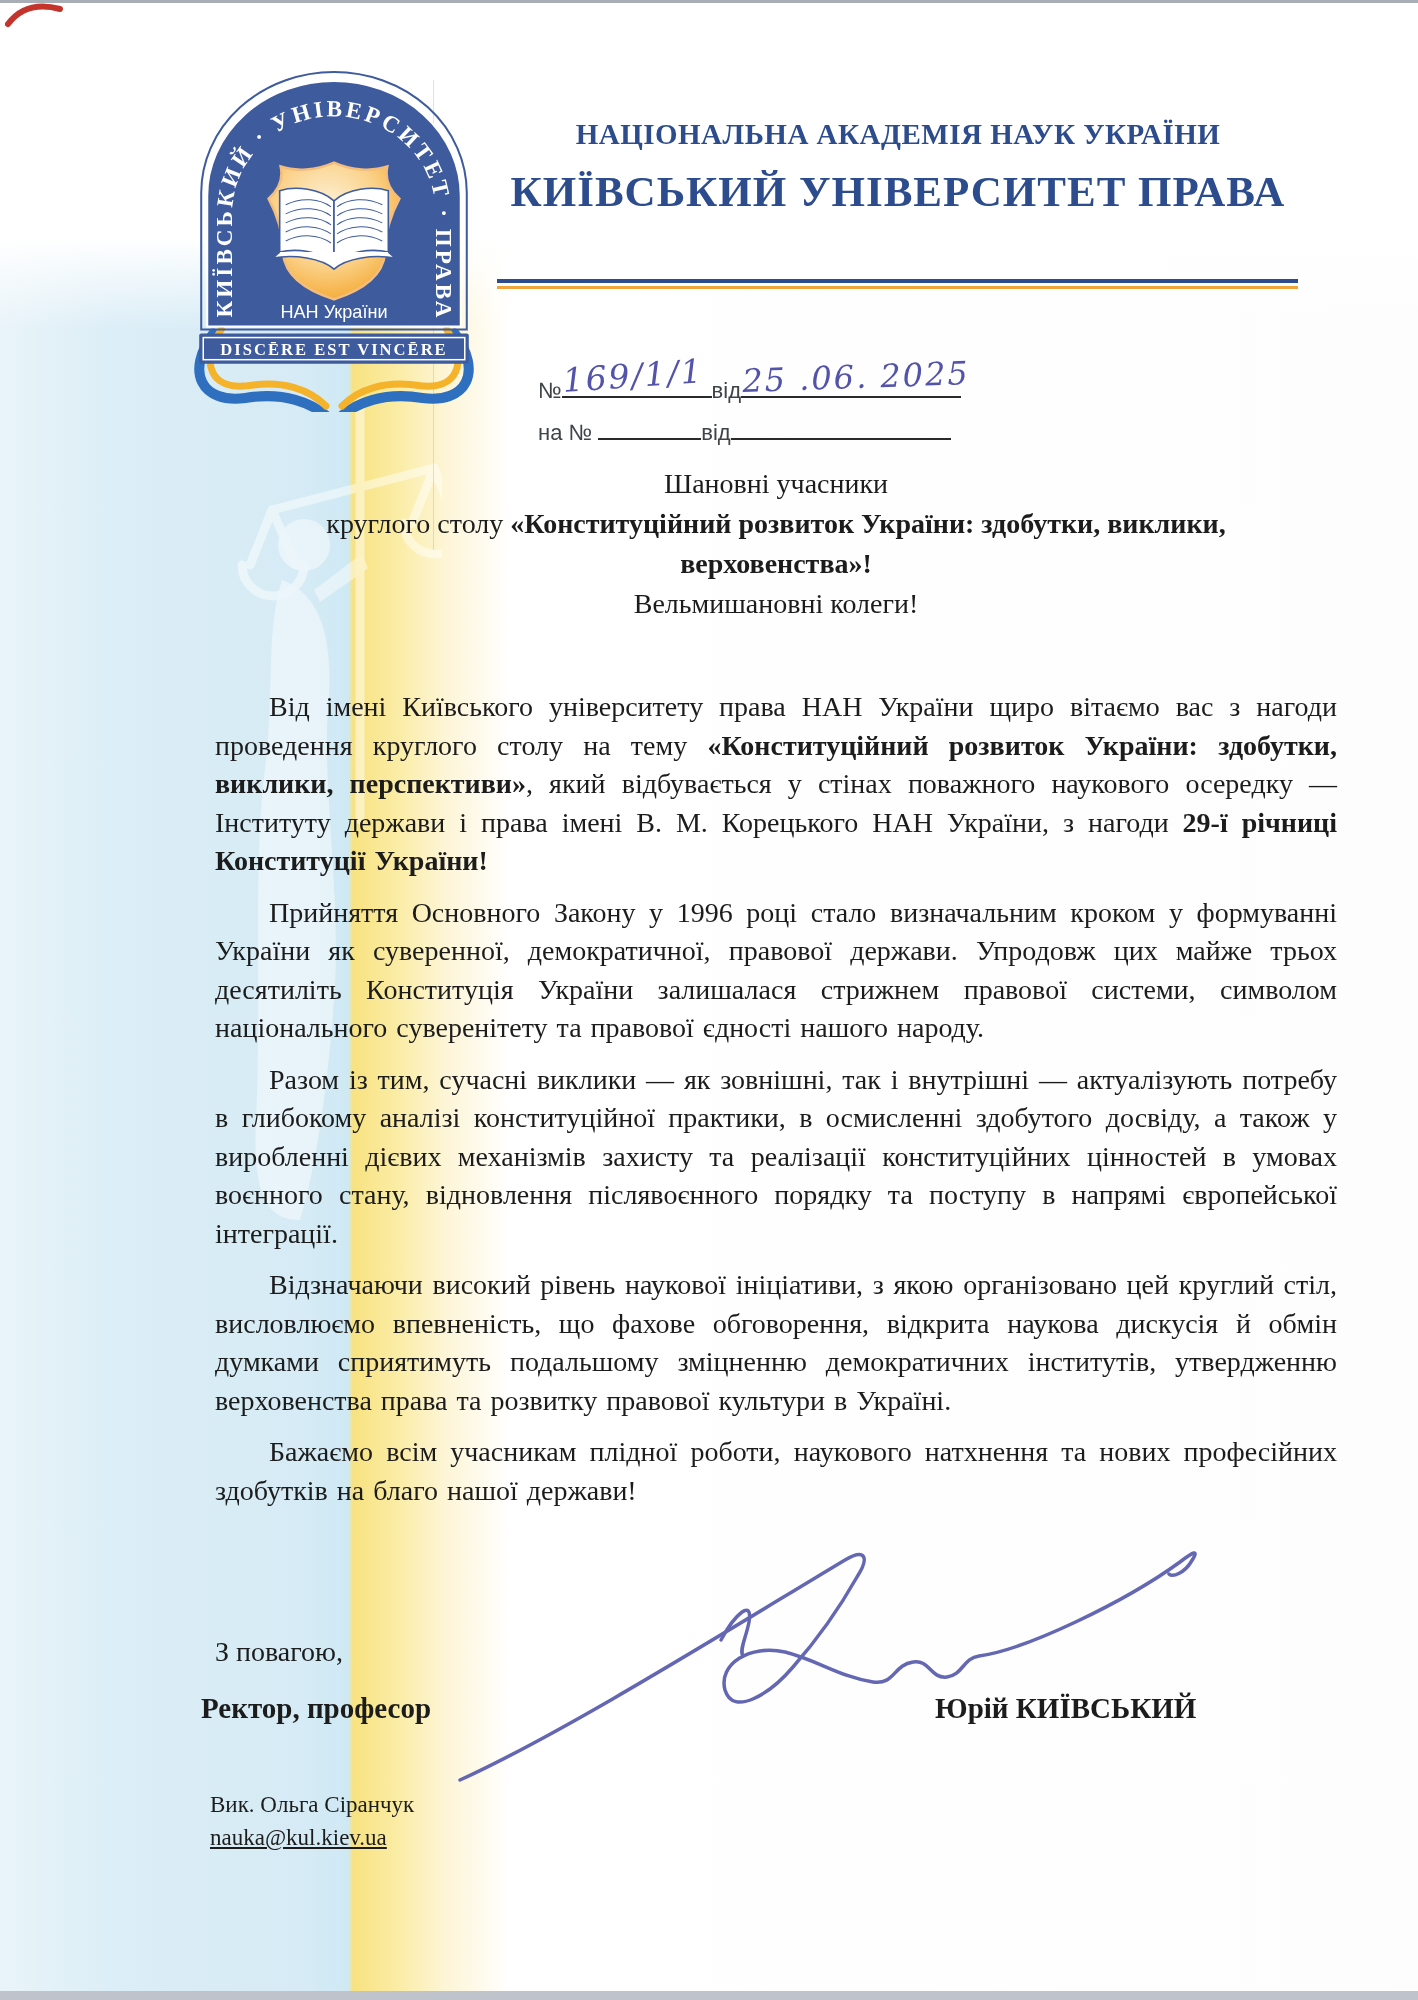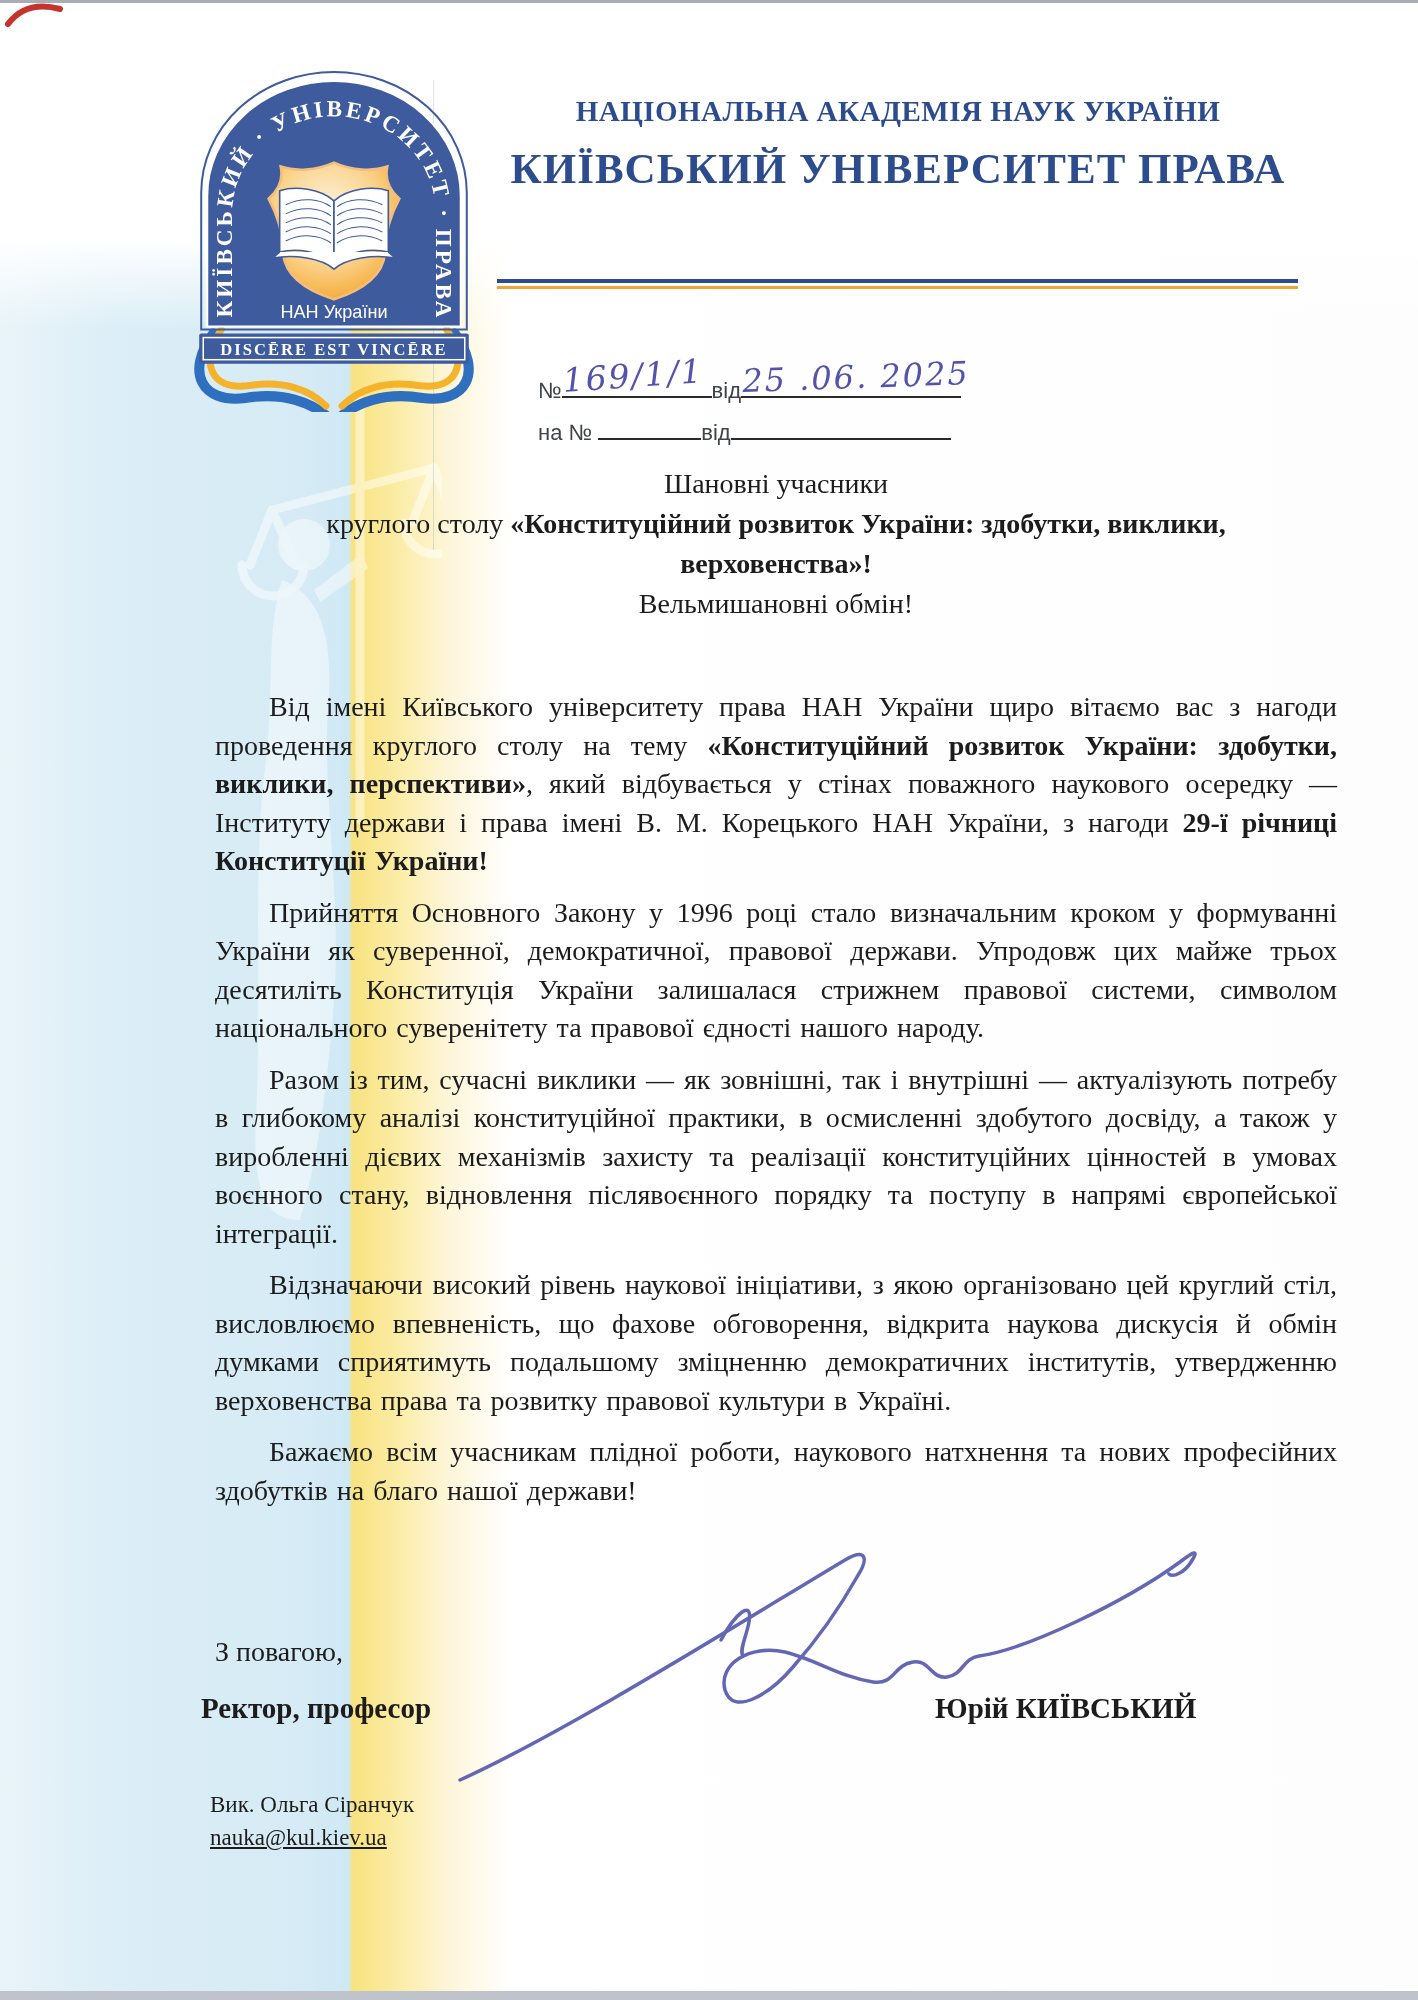--- a/index.html
+++ b/index.html
@@ -14,21 +14,21 @@
     background:linear-gradient(180deg,#ffffff 0%,#ffffff 72%,rgba(255,255,255,0) 100%);}
   .scan-top-edge{position:absolute;top:0;left:0;width:100%;height:3px;background:#a9adb5;z-index:6;}
   .scan-bottom-edge{position:absolute;bottom:0;left:0;width:100%;height:9px;background:#bfc4cc;z-index:6;}
   .fold-line{position:absolute;left:433px;top:80px;width:1px;height:470px;background:rgba(150,162,175,.30);z-index:2;}
   .red-mark{position:absolute;left:4px;top:0px;z-index:7;}
   .watermark{position:absolute;left:222px;top:340px;width:220px;height:910px;z-index:2;opacity:.55;}
   .content{position:absolute;inset:0;z-index:3;}
 
   
   .logo{position:absolute;left:183px;top:70px;width:302px;height:342px;}
-  .org-block{position:absolute;left:492px;top:95px;width:812px;text-align:center;}
+  .org-block{position:absolute;left:492px;top:118px;width:812px;text-align:center;}
   .org-academy{font-weight:bold;font-size:29px;color:#2c4c8d;letter-spacing:.5px;white-space:nowrap;}
   .org-university{font-weight:bold;font-size:43px;color:#2c4c8d;letter-spacing:1px;margin-top:16px;white-space:nowrap;}
   .org-contacts{margin-top:6px;font-family:"Liberation Sans",sans-serif;font-size:20.5px;line-height:24px;color:#3c64ae;}
   .rule{position:absolute;left:497px;top:279px;width:801px;}
   .rule-navy{height:4px;background:#2c4c8d;}
   .rule-orange{height:3px;background:#f0a43c;margin-top:3px;}
 
   
   .ref-block{position:absolute;left:538px;top:370px;width:470px;
     font-family:"Liberation Sans",sans-serif;font-size:22px;color:#3f4448;}
@@ -154,21 +154,21 @@
       </div>
       <div class="ref-row">
         <span class="ref-label">на №</span>&nbsp;<span class="slot slot-reply-no"></span><span class="ref-label">від</span><span class="slot slot-date"></span>
       </div>
     </div>
 
     <div class="salutation-block">
       <div>Шановні учасники</div>
       <div><span>круглого столу </span><span class="bold">«Конституційний розвиток України: здобутки, виклики,</span></div>
       <div class="bold">верховенства»!</div>
-      <div>Вельмишановні обмін!</div>
+      <div>Вельмишановні колеги!</div>
     </div>
 
     <div class="body-block">
       <p><span>Від імені Київського університету права НАН України щиро вітаємо вас з нагоди проведення круглого столу на тему </span><b>«Конституційний розвиток України: здобутки, виклики, перспективи»</b><span>, який відбувається у стінах поважного наукового осередку — Інституту держави і права імені В. М. Корецького НАН України, з нагоди </span><b>29-ї річниці Конституції України!</b></p>
       <p>Прийняття Основного Закону у 1996 році стало визначальним кроком у формуванні України як суверенної, демократичної, правової держави. Упродовж цих майже трьох десятиліть Конституція України залишалася стрижнем правової системи, символом національного суверенітету та правової єдності нашого народу.</p>
       <p>Разом із тим, сучасні виклики — як зовнішні, так і внутрішні — актуалізують потребу в глибокому аналізі конституційної практики, в осмисленні здобутого досвіду, а також у виробленні дієвих механізмів захисту та реалізації конституційних цінностей в умовах воєнного стану, відновлення післявоєнного порядку та поступу в напрямі європейської інтеграції.</p>
       <p>Відзначаючи високий рівень наукової ініціативи, з якою організовано цей круглий стіл, висловлюємо впевненість, що фахове обговорення, відкрита наукова дискусія й обмін думками сприятимуть подальшому зміцненню демократичних інститутів, утвердженню верховенства права та розвитку правової культури в Україні.</p>
       <p>Бажаємо всім учасникам плідної роботи, наукового натхнення та нових професійних здобутків на благо нашої держави!</p>
     </div>
 

